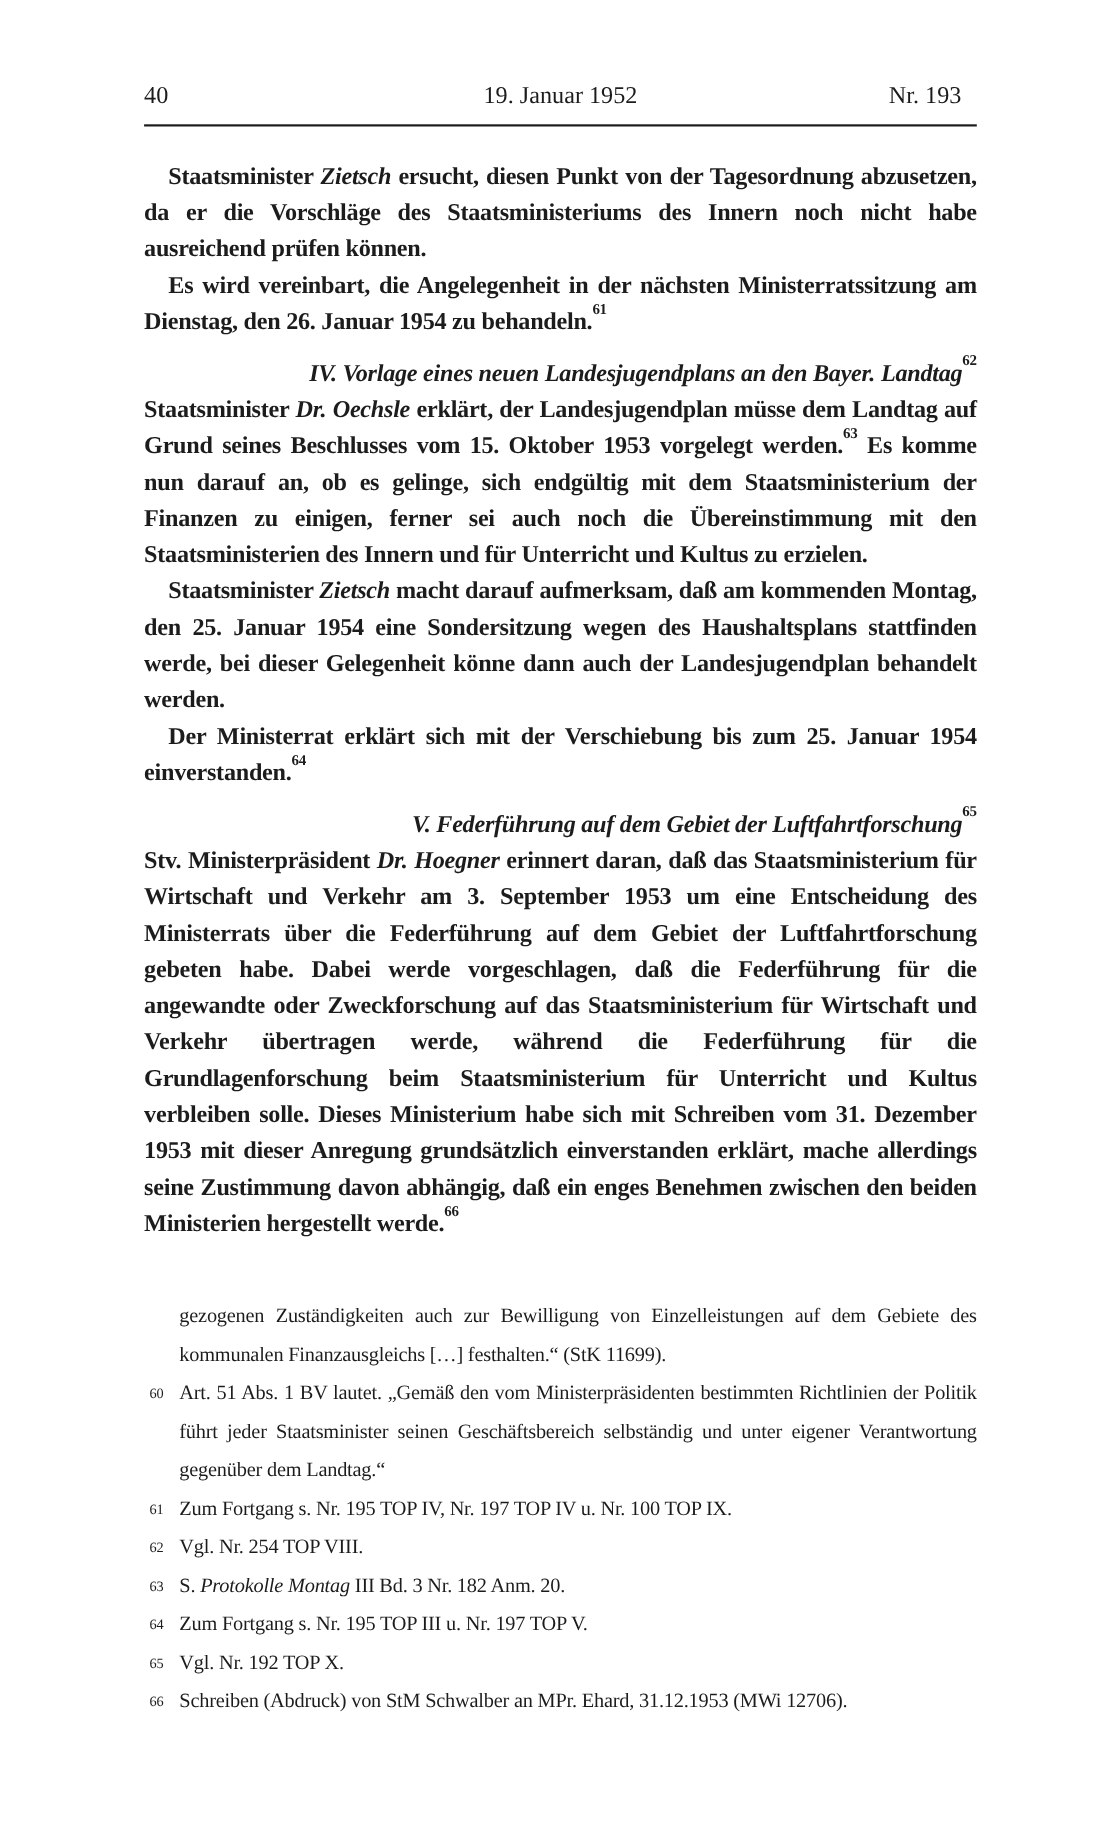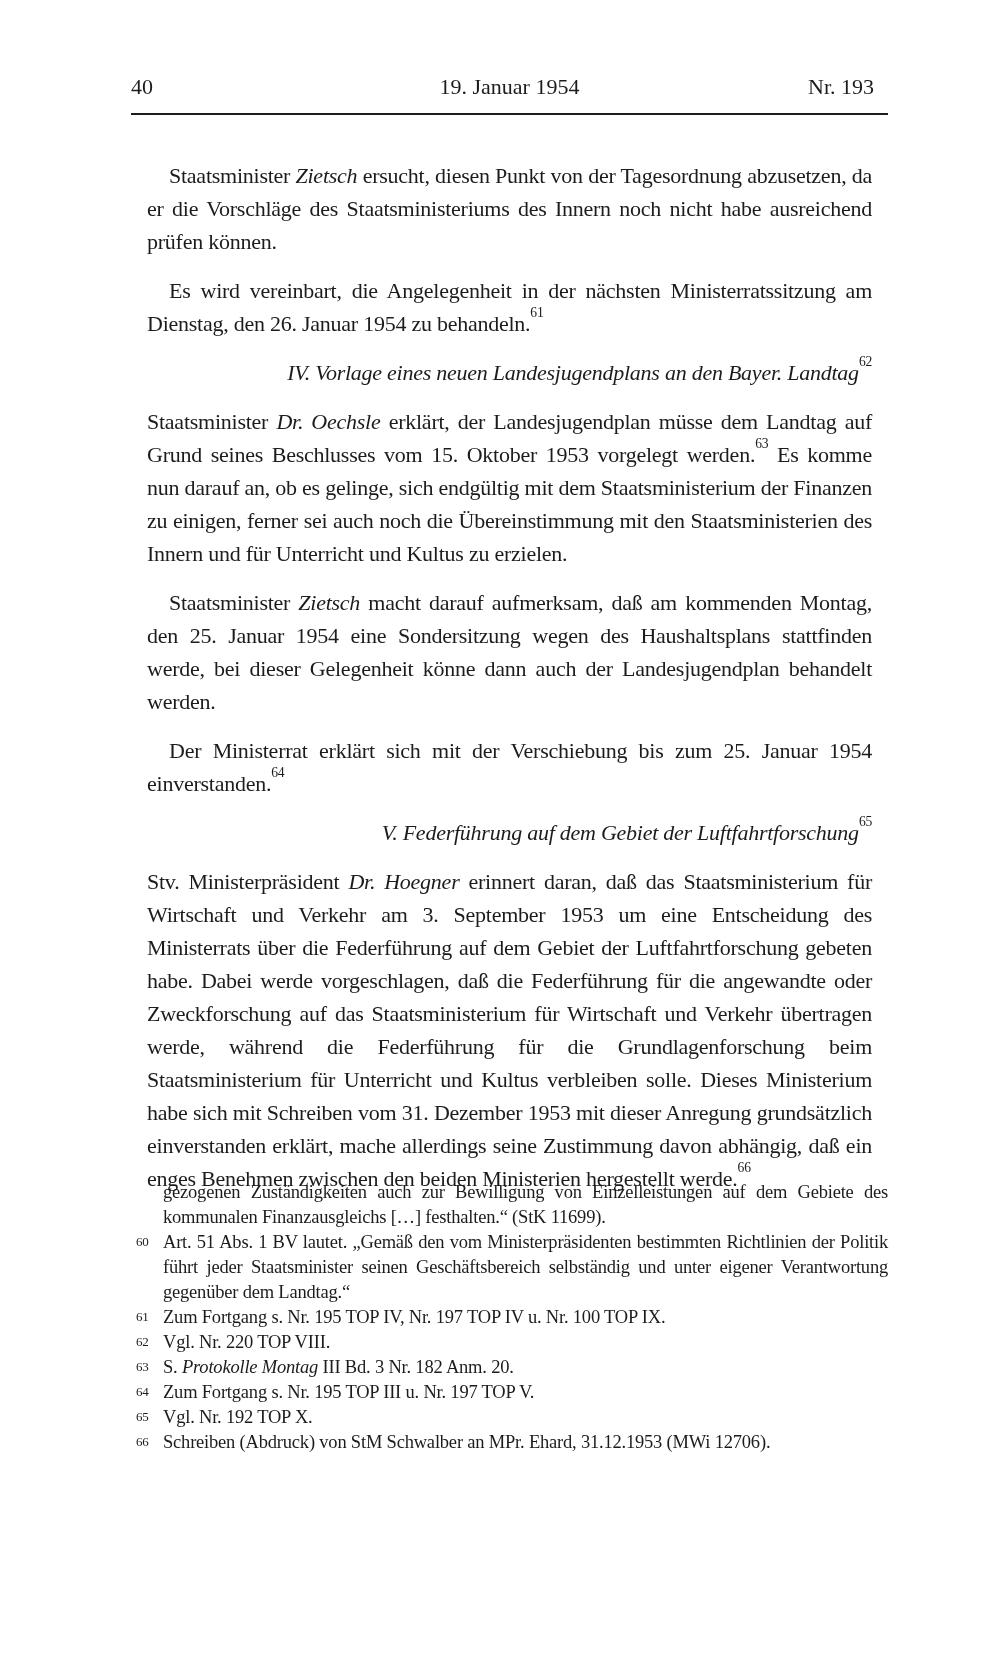--- a/index.html
+++ b/index.html
@@ -32,42 +32,42 @@
   .body-text {
     position: absolute;
     left: 131px;
     top: 143px;
     width: 757px;
     font-size: 22px;
     line-height: 33px;
     letter-spacing: -0.25px;
     text-align: justify;
   }
-  .body-text p { margin: 16px; }
+  .body-text p { margin: 0; font-weight: bold; }
   .body-text p.indent { text-indent: 22px; }
   .body-text p.heading {
     margin-top: 14px;
     font-style: italic;
     text-align: right;
   }
   .it { font-style: italic; }
   sup.supref {
     font-size: 0.62em;
     line-height: 0;
     position: relative;
     top: -0.45em;
     font-style: normal;
   }
   .footnotes {
     position: absolute;
     left: 131px;
     top: 1180px;
     width: 757px;
     font-size: 18.5px;
-    line-height: 25px;
+    line-height: 35px;
     letter-spacing: -0.2px;
     text-align: justify;
   }
   .fn {
     position: relative;
     padding-left: 32px;
     margin: 0;
   }
   .fn .fn-num {
     position: absolute;
@@ -76,39 +76,39 @@
     font-size: 13px;
   }
 </style>
 </head>
 <body>
 
 <div class="page">
 
   <div class="running-header">
     <span class="left">40</span>
-    <span class="center">19. Januar 1954</span>
+    <span class="center">19. Januar 1952</span>
     <span class="right">Nr. 193</span>
   </div>
 
   <div class="body-text" id="body-text">
       <p class="indent"><span>Staatsminister </span><span class="it">Zietsch</span><span> ersucht, diesen Punkt von der Tagesordnung abzusetzen, da er die Vorschläge des Staatsministeriums des Innern noch nicht habe ausreichend prüfen können.</span></p>
       <p class="indent"><span>Es wird vereinbart, die Angelegenheit in der nächsten Ministerratssitzung am Dienstag, den 26. Januar 1954 zu behandeln.</span><sup class="supref">61</sup></p>
       <p class="heading"><span class="it">IV. Vorlage eines neuen Landesjugendplans an den Bayer. Landtag</span><sup class="supref">62</sup></p>
       <p class=""><span>Staatsminister </span><span class="it">Dr. Oechsle</span><span> erklärt, der Landesjugendplan müsse dem Landtag auf Grund seines Beschlusses vom 15. Oktober 1953 vorgelegt werden.</span><sup class="supref">63</sup><span> Es komme nun darauf an, ob es gelinge, sich endgültig mit dem Staatsministerium der Finanzen zu einigen, ferner sei auch noch die Übereinstimmung mit den Staatsministerien des Innern und für Unterricht und Kultus zu erzielen.</span></p>
       <p class="indent"><span>Staatsminister </span><span class="it">Zietsch</span><span> macht darauf aufmerksam, daß am kommenden Montag, den 25. Januar 1954 eine Sondersitzung wegen des Haushaltsplans stattfinden werde, bei dieser Gelegenheit könne dann auch der Landesjugendplan behandelt werden.</span></p>
       <p class="indent"><span>Der Ministerrat erklärt sich mit der Verschiebung bis zum 25. Januar 1954 einverstanden.</span><sup class="supref">64</sup></p>
       <p class="heading"><span class="it">V. Federführung auf dem Gebiet der Luftfahrtforschung</span><sup class="supref">65</sup></p>
       <p class=""><span>Stv. Ministerpräsident </span><span class="it">Dr. Hoegner</span><span> erinnert daran, daß das Staatsministerium für Wirtschaft und Verkehr am 3. September 1953 um eine Entscheidung des Ministerrats über die Federführung auf dem Gebiet der Luftfahrtforschung gebeten habe. Dabei werde vorgeschlagen, daß die Federführung für die angewandte oder Zweckforschung auf das Staatsministerium für Wirtschaft und Verkehr übertragen werde, während die Federführung für die Grundlagenforschung beim Staatsministerium für Unterricht und Kultus verbleiben solle. Dieses Ministerium habe sich mit Schreiben vom 31. Dezember 1953 mit dieser Anregung grundsätzlich einverstanden erklärt, mache allerdings seine Zustimmung davon abhängig, daß ein enges Benehmen zwischen den beiden Ministerien hergestellt werde.</span><sup class="supref">66</sup></p>
     </div>
 
   <div class="footnotes" id="footnotes">
       <div class="fn"><span class="fn-num"></span><span><span>gezogenen Zuständigkeiten auch zur Bewilligung von Einzelleistungen auf dem Gebiete des kommunalen Finanzausgleichs […] festhalten.“ (StK 11699).</span></span></div>
       <div class="fn"><span class="fn-num">60</span><span><span>Art. 51 Abs. 1 BV lautet. „Gemäß den vom Ministerpräsidenten bestimmten Richtlinien der Politik führt jeder Staatsminister seinen Geschäftsbereich selbständig und unter eigener Verantwortung gegenüber dem Landtag.“</span></span></div>
       <div class="fn"><span class="fn-num">61</span><span><span>Zum Fortgang s. Nr. 195 TOP IV, Nr. 197 TOP IV u. Nr. 100 TOP IX.</span></span></div>
-      <div class="fn"><span class="fn-num">62</span><span><span>Vgl. Nr. 220 TOP VIII.</span></span></div>
+      <div class="fn"><span class="fn-num">62</span><span><span>Vgl. Nr. 254 TOP VIII.</span></span></div>
       <div class="fn"><span class="fn-num">63</span><span><span>S. </span><span class="it">Protokolle Montag</span><span> III Bd. 3 Nr. 182 Anm. 20.</span></span></div>
       <div class="fn"><span class="fn-num">64</span><span><span>Zum Fortgang s. Nr. 195 TOP III u. Nr. 197 TOP V.</span></span></div>
       <div class="fn"><span class="fn-num">65</span><span><span>Vgl. Nr. 192 TOP X.</span></span></div>
       <div class="fn"><span class="fn-num">66</span><span><span>Schreiben (Abdruck) von StM Schwalber an MPr. Ehard, 31.12.1953 (MWi 12706).</span></span></div>
     </div>
 
 </div>
 
 </body></html>

